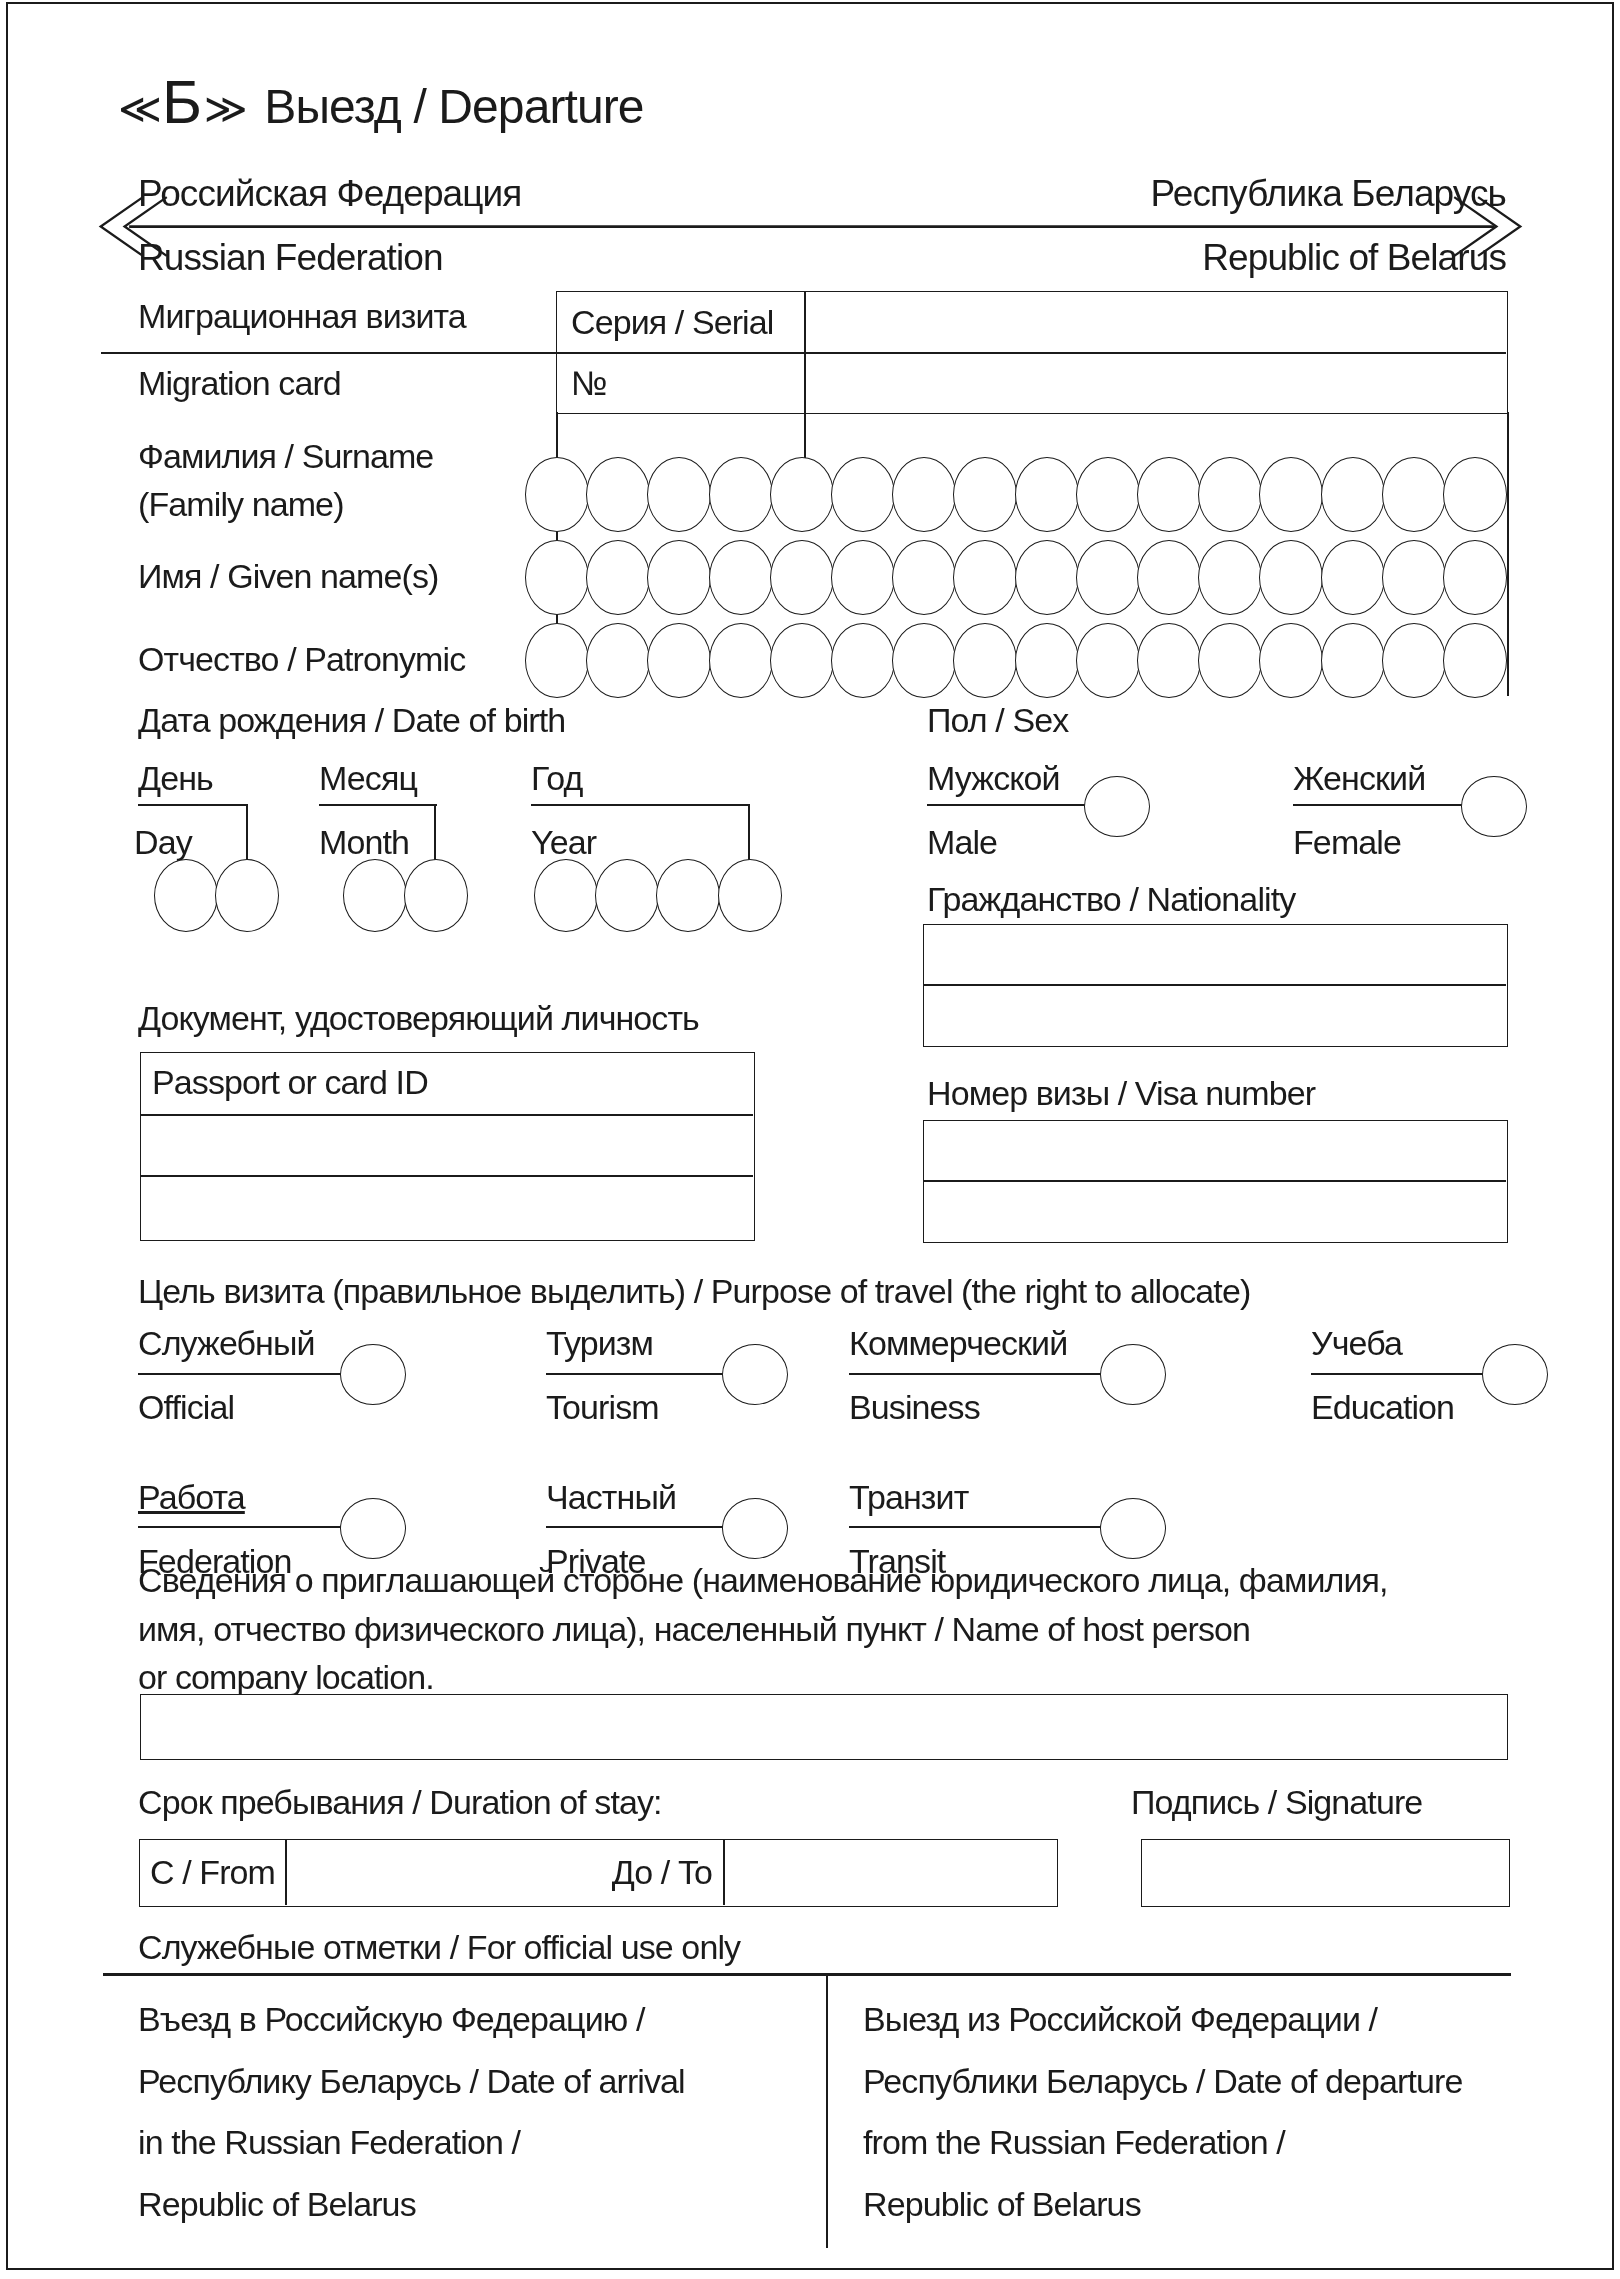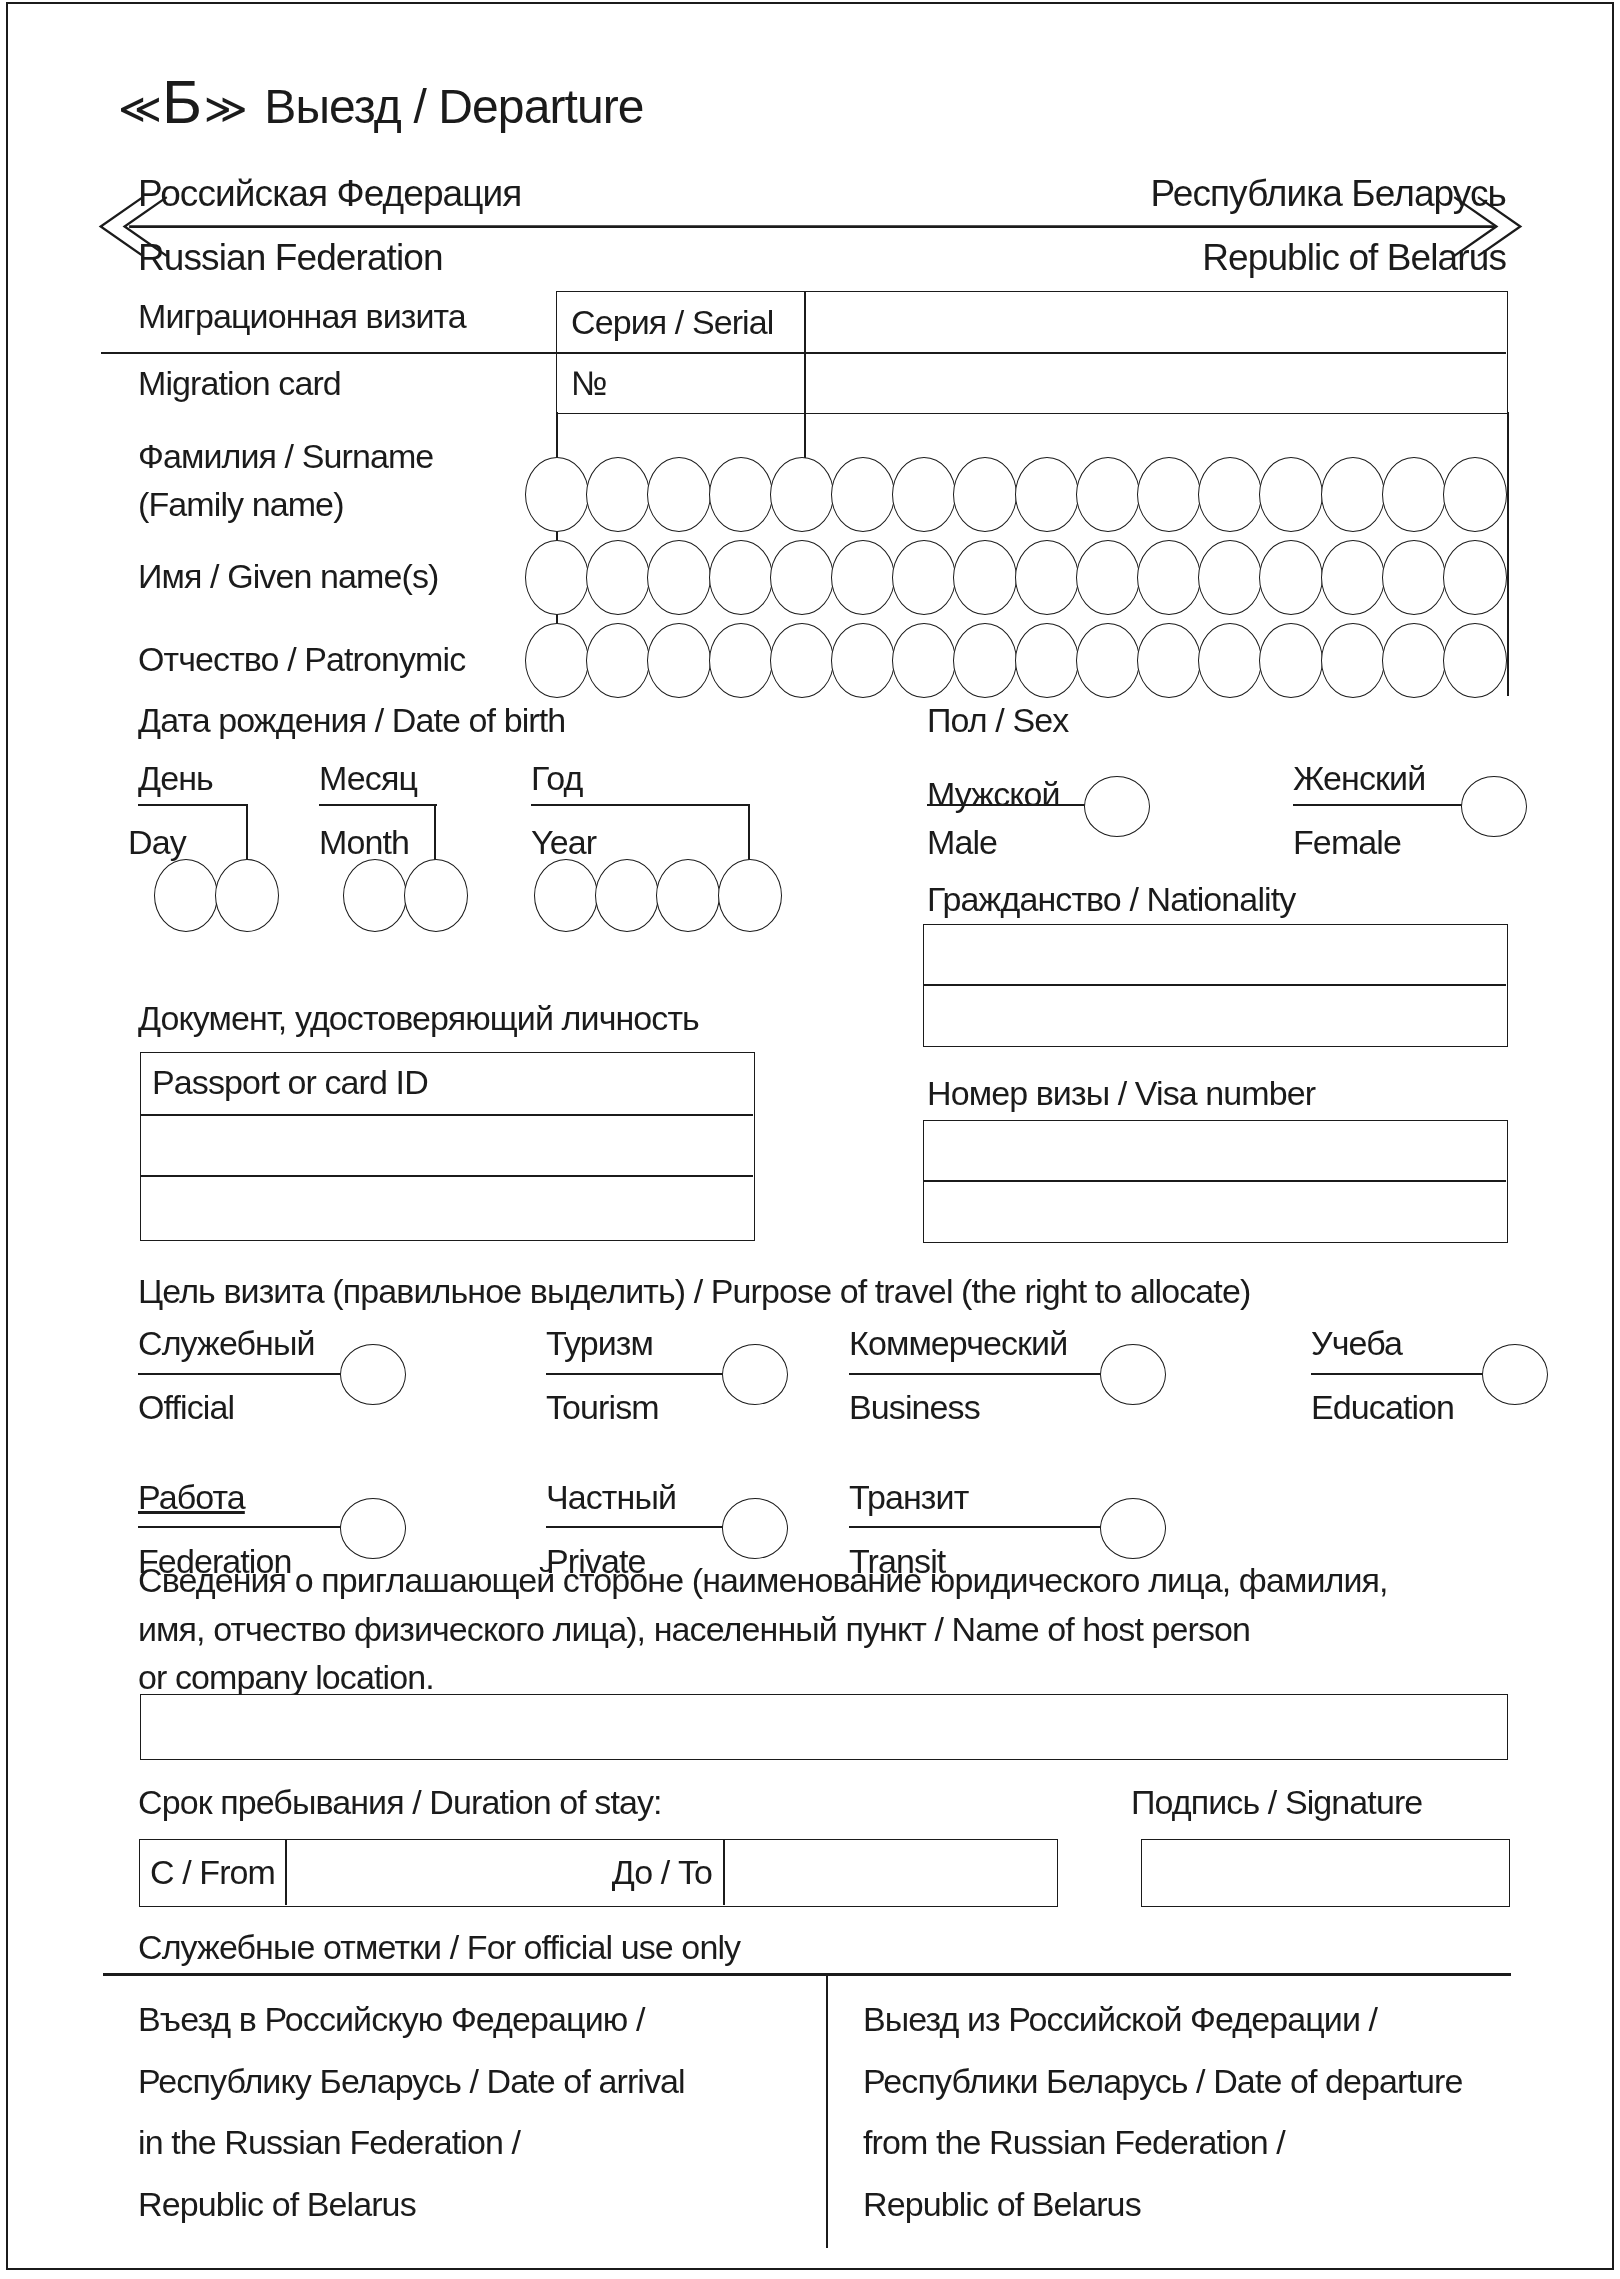--- a/index.html
+++ b/index.html
@@ -126,21 +126,21 @@
       <div class="cell"></div>
       <div class="cell"></div>
       <div class="cell"></div>
       <div class="cell"></div>
       <div class="cell"></div>
       <div class="cell"></div>
     </div>
 
   <div class="lbl" style="left:138px; top:701px;">Дата рождения / Date of birth</div>
   <div class="lbl" style="left:138px; top:759px;">День</div>
-  <div class="lbl" style="left:128px; top:823px;">Day</div>
+  <div class="lbl" style="left:134px; top:823px;">Day</div>
   <div class="hline" style="left:138px; top:804px; width:110px;"></div>
   <div class="vline" style="left:246px; top:804px; height:57px;"></div>
   <div class="lbl" style="left:319px; top:759px;">Месяц</div>
   <div class="lbl" style="left:319px; top:823px;">Month</div>
   <div class="hline" style="left:319px; top:804px; width:118px;"></div>
   <div class="vline" style="left:434px; top:804px; height:57px;"></div>
   <div class="lbl" style="left:531px; top:759px;">Год</div>
   <div class="lbl" style="left:531px; top:823px;">Year</div>
   <div class="hline" style="left:531px; top:804px; width:219px;"></div>
   <div class="vline" style="left:748px; top:804px; height:57px;"></div>
@@ -153,21 +153,21 @@
       <div class="cell"></div>
     </div>
   <div class="char-row short" style="left:534px; top:859px;">
       <div class="cell"></div>
       <div class="cell"></div>
       <div class="cell"></div>
       <div class="cell"></div>
     </div>
 
   <div class="lbl" style="left:927px; top:701px;">Пол / Sex</div>
-  <div class="lbl" style="left:927px; top:759px;margin-top:16px;">Мужской</div>
+  <div class="lbl" style="left:927px; top:759px;">Мужской</div>
   <div class="lbl" style="left:927px; top:823px;">Male</div>
   <div class="hline" style="left:927px; top:804px; width:189px;"></div>
   <div class="radio" style="left:1084px; top:776px;"></div>
   <div class="lbl" style="left:1293px; top:759px;">Женский</div>
   <div class="lbl" style="left:1293px; top:823px;">Female</div>
   <div class="hline" style="left:1293px; top:804px; width:199px;"></div>
   <div class="radio" style="left:1461px; top:776px;"></div>
 
   <div class="lbl" style="left:927px; top:880px;">Гражданство / Nationality</div>
   <div class="box" style="left:923px; top:924px; width:583px; height:121px;"></div>

